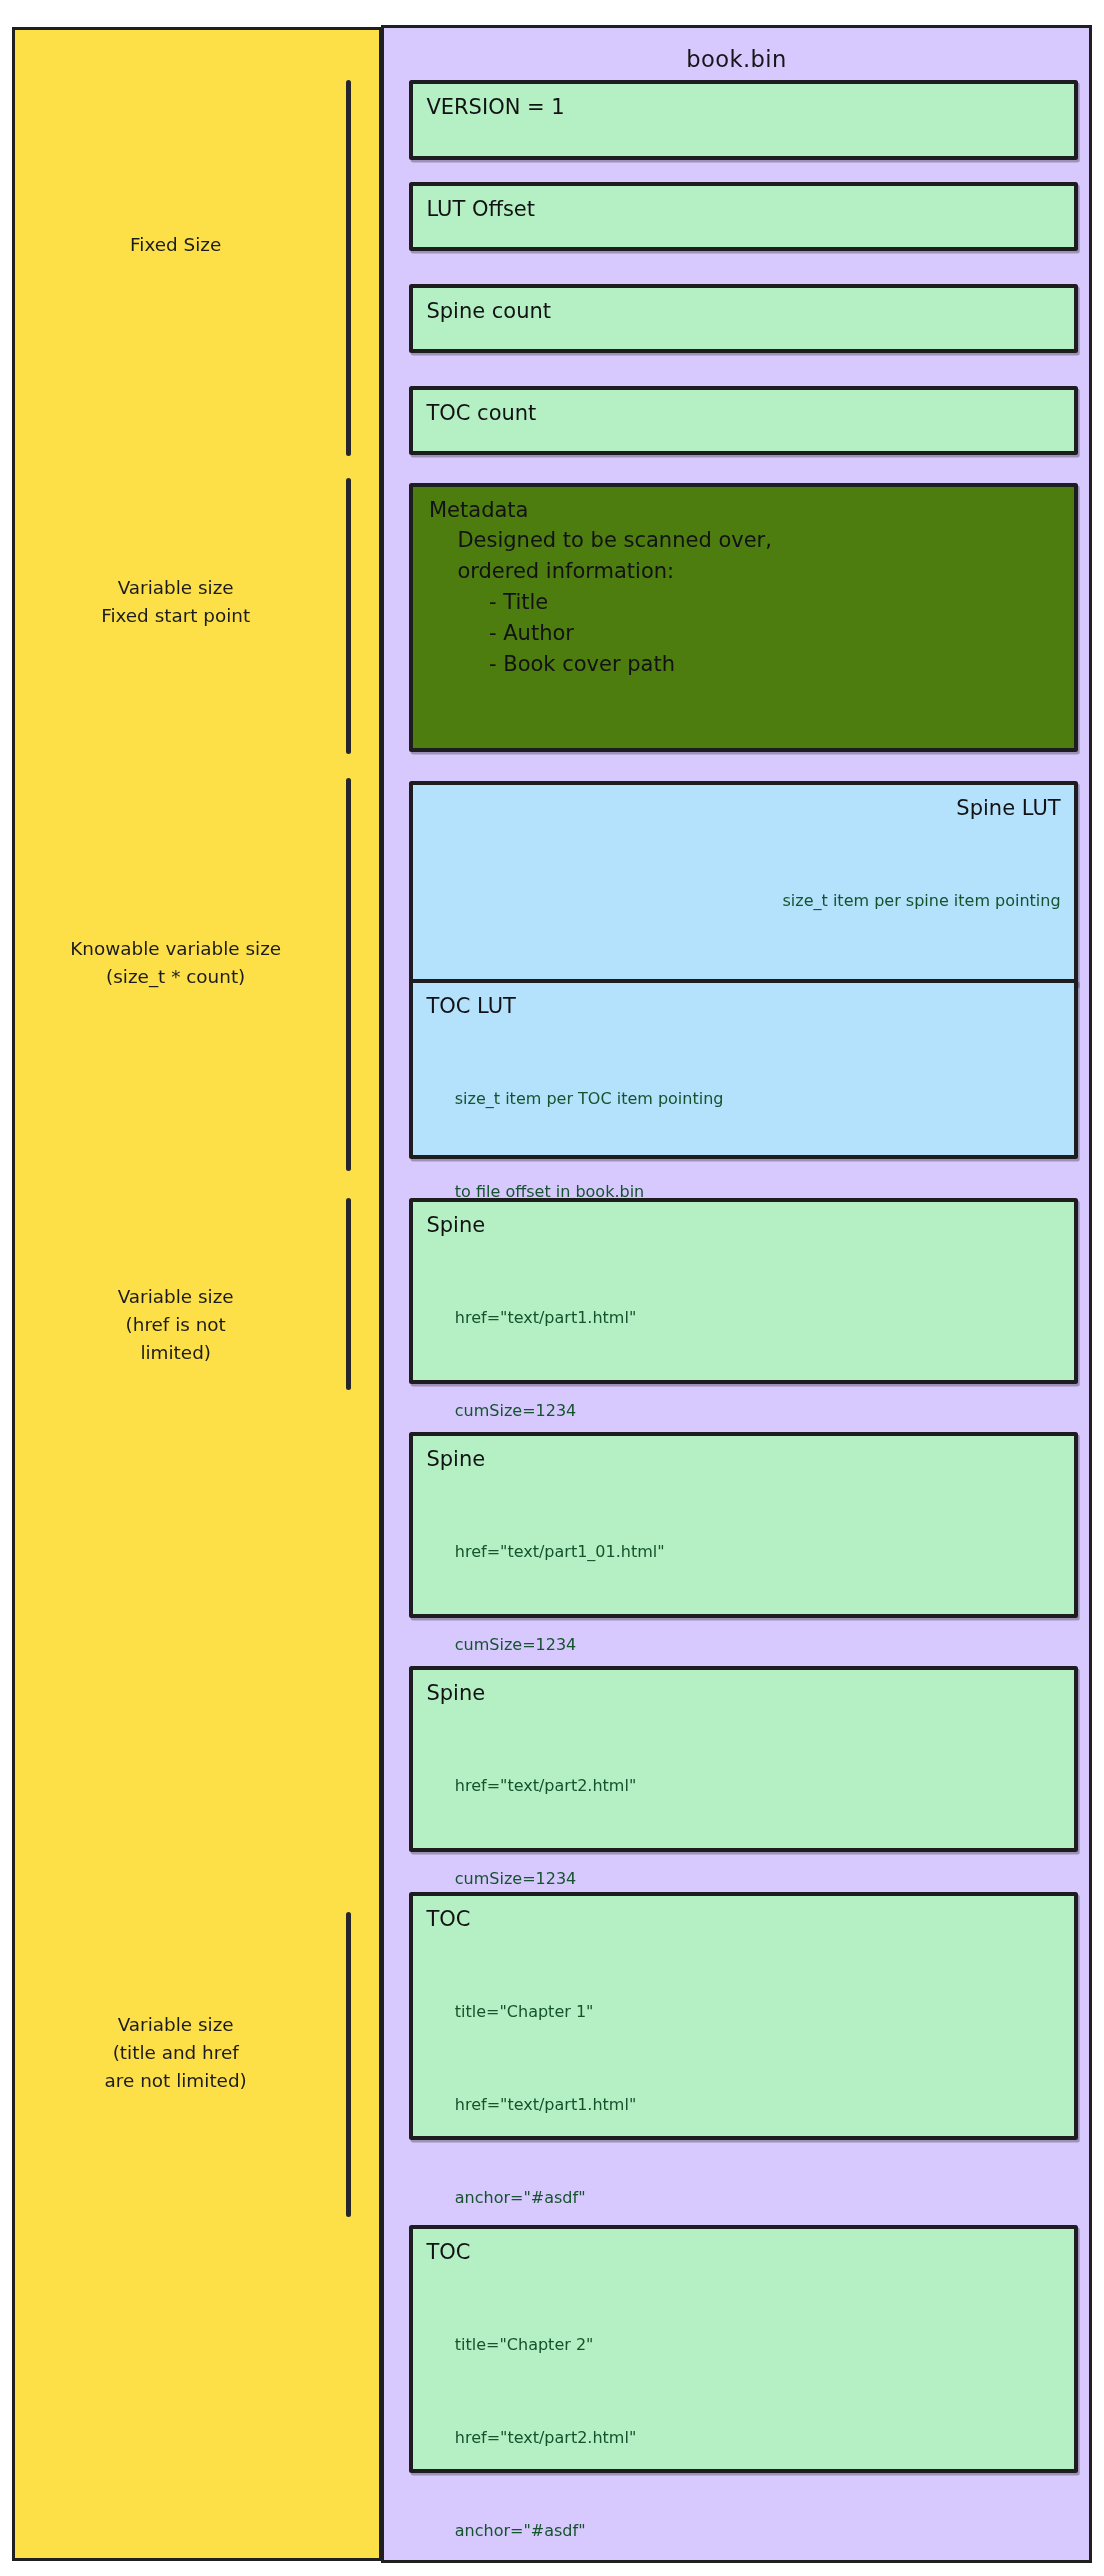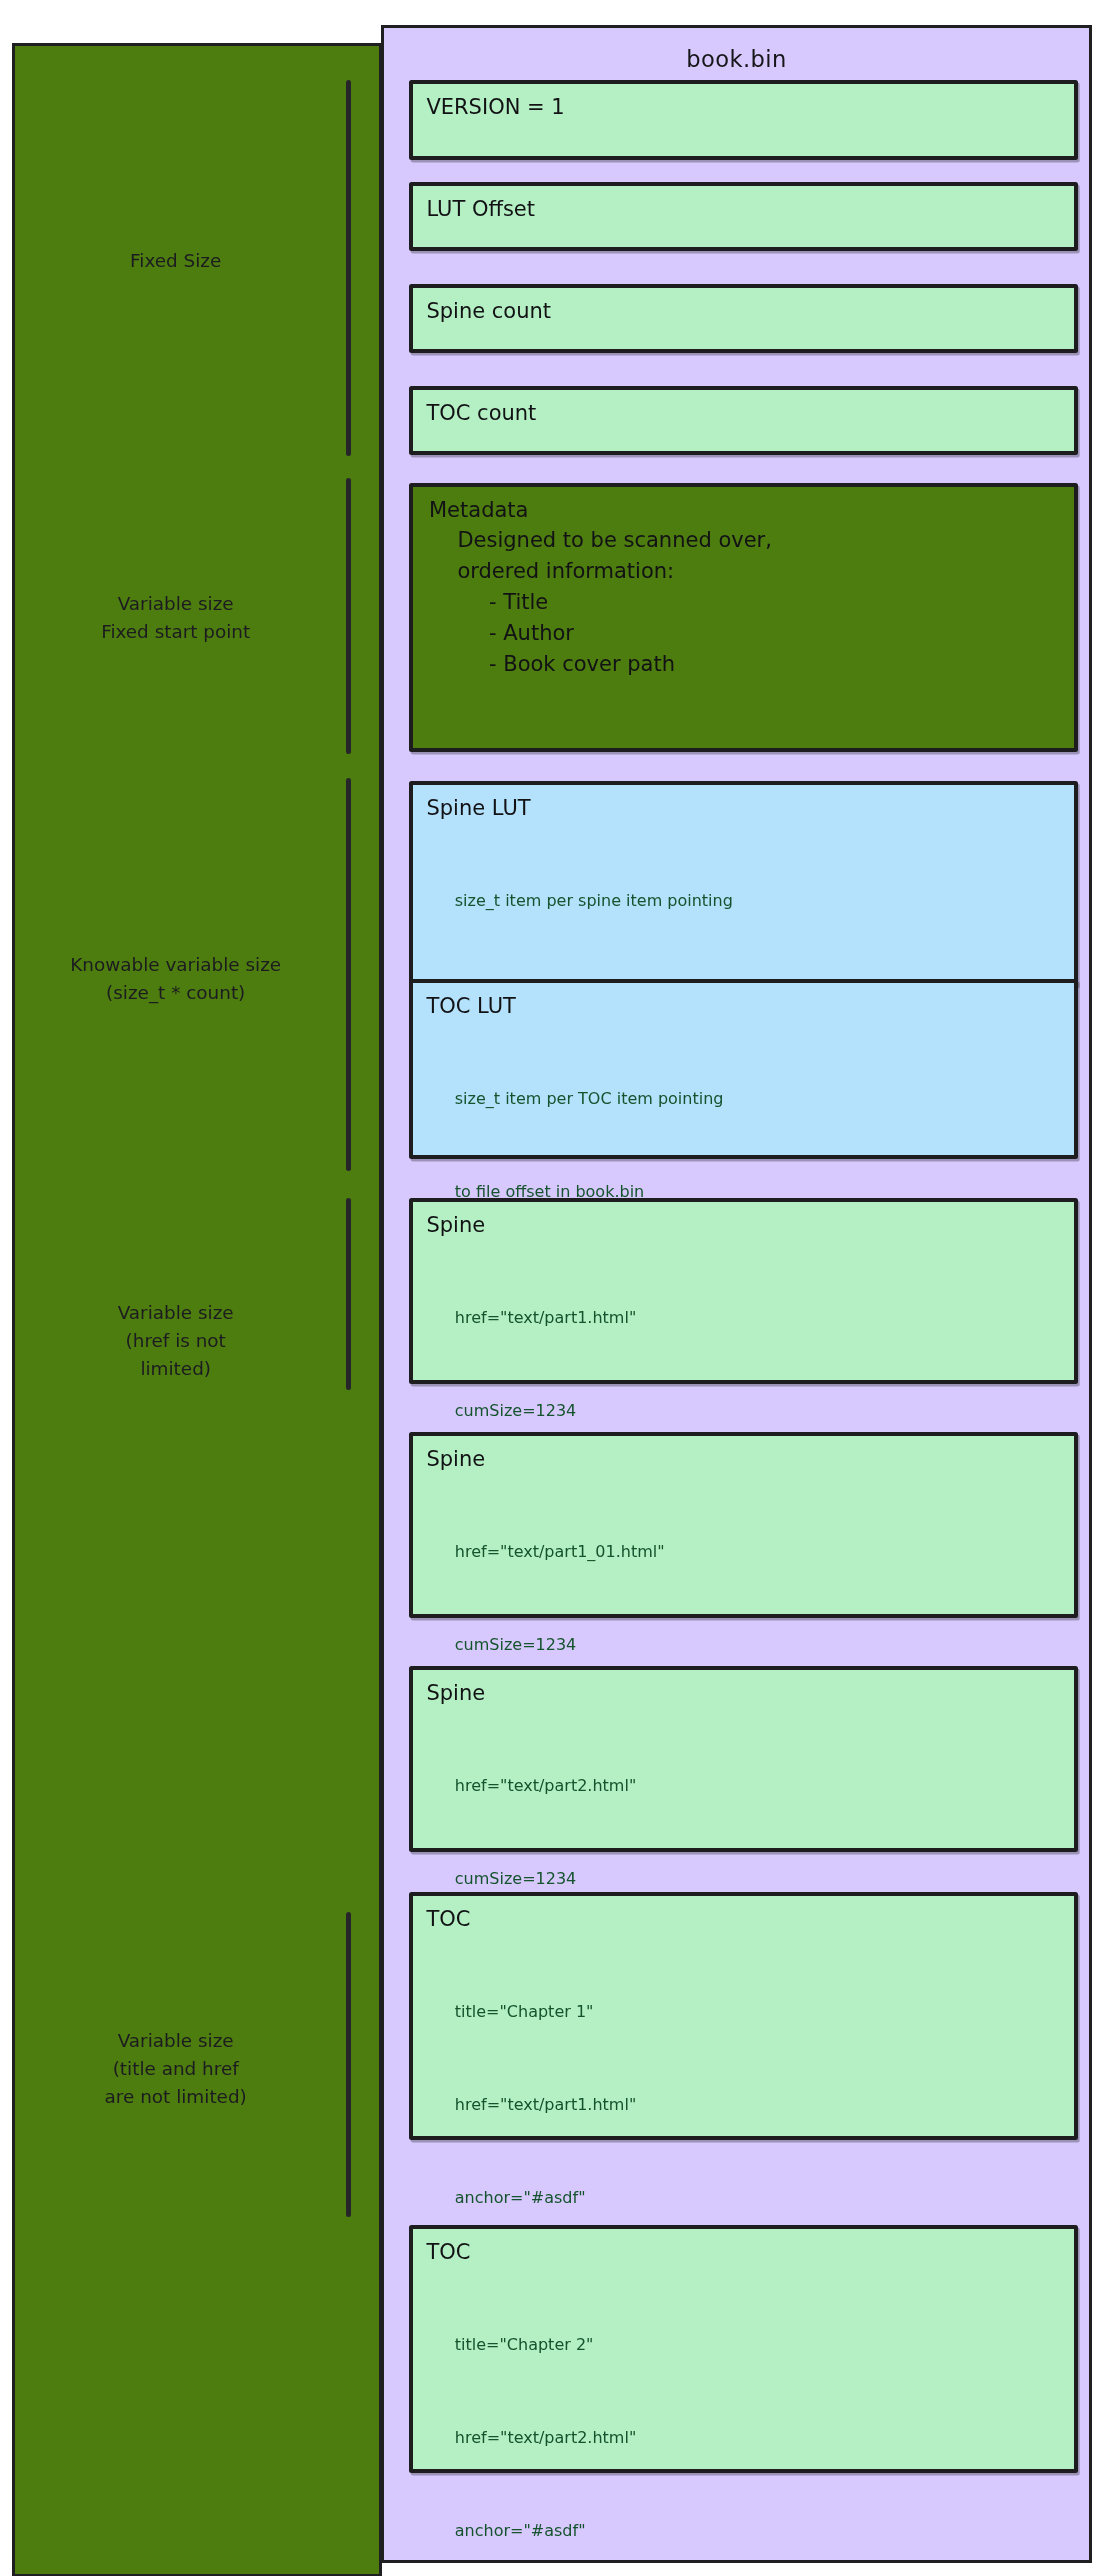--- a/index.html
+++ b/index.html
@@ -19,24 +19,24 @@
   #diagram {
     position: absolute;
     left: 0; top: 0;
     width: 1104px; height: 2576px;
   }
 
   
   .left-col {
     position: absolute;
     left: 11.7px;
-    top: 43px;
+    top: 27px;
     width: 370px;
     height: 2534px;
-    background: #4d7c0f;
+    background: #fde047;
     border: 3.3px solid #1f1f22;
     box-sizing: border-box;
   }
 
   
   .right-col {
     position: absolute;
     left: 381px;
     top: 25px;
     width: 711px;
@@ -169,21 +169,21 @@
 
   <div class="box yellow" style="top: 483px; height: 269px;">
     <div class="box-title">Metadata</div>
     <div class="box-sub">Designed to be scanned over,
 ordered information:</div>
     <div class="box-sublist">- Title
 - Author
 - Book cover path</div>
   </div>
 
-  <div class="box blue" style="top: 781px; height: 205px;">
+  <div class="box blue" style="top: 781px; height: 205px; text-align: right;">
     <div class="box-title">Spine LUT</div>
     <div class="box-lines">
       <span class="line">size_t item per spine item pointing</span>
       <span class="line">to file offset in book.bin</span>
     </div>
   </div>
 
   <div class="box blue" style="top: 979px; height: 180px;">
     <div class="box-title">TOC LUT</div>
     <div class="box-lines">

